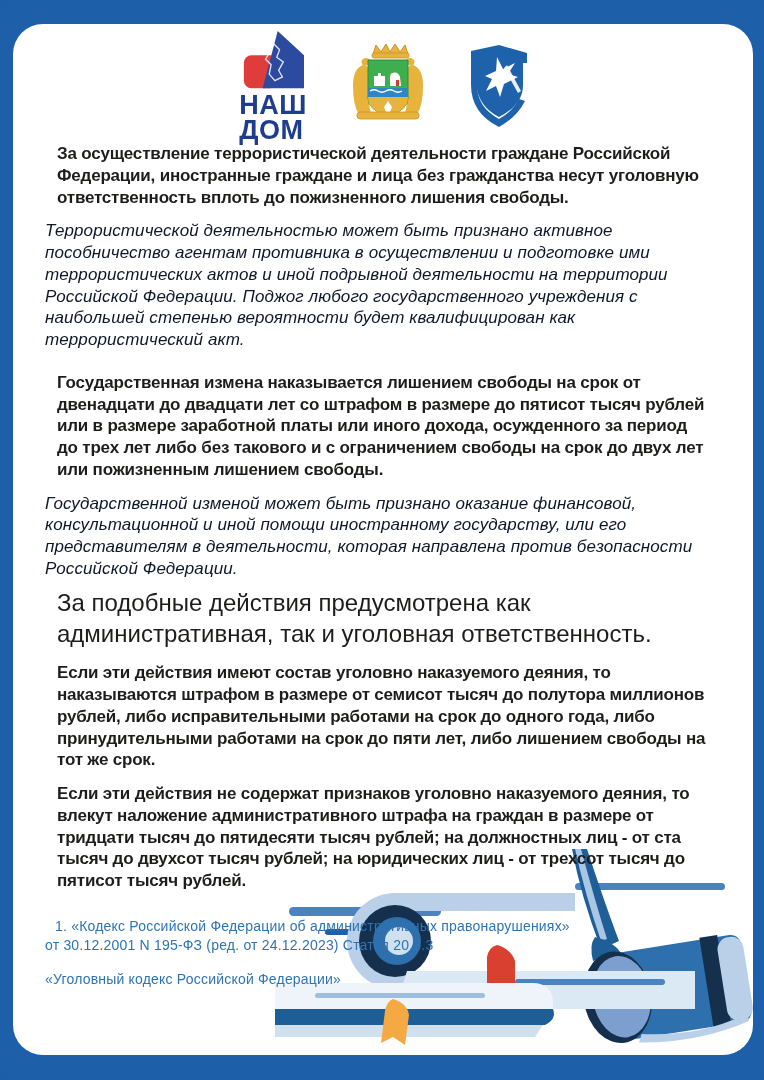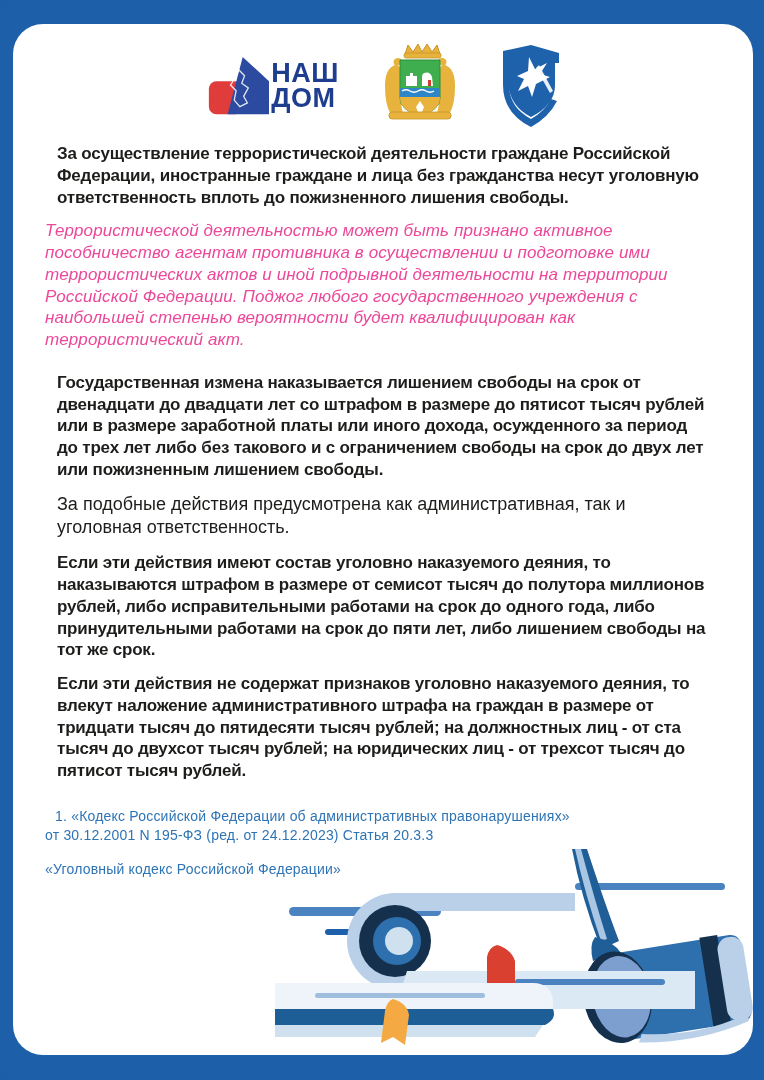--- a/index.html
+++ b/index.html
@@ -14,31 +14,31 @@
     background:#1d5fa9;border-radius:10px;
   }
   .sheet{
     position:absolute;left:13px;top:24px;right:11px;bottom:25px;
     background:#ffffff;border-radius:30px;overflow:hidden;
   }
   .content{position:relative;z-index:2;padding:0 30px 0 32px;}
 
   
   .logo-row{display:flex;align-items:center;justify-content:center;gap:36px;margin-top:14px;height:96px;}
-  .nashdom{display:flex;align-items:center;gap:2px;}
+  .nashdom{display:flex;align-items:center;gap:2px;flex-direction:column;}
   .nashdom-text{color:#1e3d8f;font-weight:bold;font-size:27px;line-height:0.93;letter-spacing:0.5px;}
 
   
   .p{margin:12px;color:#1d1d1b;font-weight:bold;font-size:17px;line-height:1.28;letter-spacing:-0.2px;}
-  .p-blue{margin:0;color:#ec4899;font-style:italic;font-weight:normal;font-size:17px;line-height:1.28;letter-spacing:0.1px;}
+  .p-blue{margin:0;color:#0f172a;font-style:italic;font-weight:normal;font-size:17px;line-height:1.28;letter-spacing:0.1px;}
   .p1{margin-top:9px;max-width:690px;}
   .p2{margin-top:4px;max-width:724px;}
   .p3{margin-top:21px;max-width:720px;}
   .p4{margin-top:10px;max-width:668px;}
-  .p5{margin-top:7px;max-width:600px;font-weight:normal;font-size:18px;line-height:1.33;letter-spacing:0;}
+  .p5{margin-top:7px;max-width:600px;font-weight:normal;font-size:24px;line-height:1.33;letter-spacing:0;}
   .p6{margin-top:7px;max-width:720px;}
   .p7{margin-top:8px;max-width:652px;}
 
   .heading{
     margin-top:52px;text-align:center;color:#1b64ae;font-weight:bold;
     font-size:23px;line-height:1.26;letter-spacing:0.6px;
   }
   .heading sup{font-size:12px;}
 
   
@@ -139,20 +139,21 @@
           <path d="M30 8 L54 15 L54 44 Q54 64 30 76 Q10 66 7 44 L7 15 Z" fill="#1e62ab"></path>
           <path d="M28 16 l6 12 l12 -6 l-7 11 l10 3 l-14 7 l-4 13 l-4 -11 l-10 5 l6 -12 l-7 -3 l11 -5 Z" fill="#ffffff"></path>
           <circle cx="41" cy="36" r="2.2" fill="#ffffff"></circle>
           <path d="M38 24 L52 50 L49 52 L35 27 Z" fill="#ffffff" opacity="0.9"></path>
         </svg>
       </div>
 
       <p class="p p1">За осуществление террористической деятельности граждане Российской Федерации, иностранные граждане и лица без гражданства несут уголовную ответственность вплоть до пожизненного лишения свободы.</p>
       <p class="p-blue p2">Террористической деятельностью может быть признано  активное пособничество агентам противника в осуществлении и подготовке ими террористических актов и иной подрывной деятельности на территории Российской Федерации. Поджог любого государственного учреждения с наибольшей степенью вероятности будет квалифицирован как террористический акт.</p>
       <p class="p p3">Государственная измена наказывается лишением свободы на срок от двенадцати до двадцати лет со штрафом в размере до пятисот тысяч рублей или в размере заработной платы или иного дохода,  осужденного за период до трех лет либо без такового и с ограничением свободы на срок до двух лет или пожизненным лишением свободы.</p>
+      <p class="p-blue p4">Государственной изменой может быть признано оказание финансовой, консультационной и иной помощи иностранному государству, или его представителям в деятельности, которая направлена против безопасности Российской Федерации.</p>
 
 
       <p class="p p5">За подобные действия предусмотрена как административная, так и уголовная ответственность.</p>
       <p class="p p7">Если эти действия имеют состав уголовно наказуемого деяния, то наказываются штрафом в размере от семисот тысяч до полутора миллионов рублей, либо исправительными работами на срок до одного года, либо принудительными работами на срок до пяти лет, либо лишением свободы на тот же срок.</p>
       <p class="p p6">Если эти действия не содержат признаков уголовно наказуемого деяния, то влекут наложение административного штрафа на граждан  в размере от тридцати тысяч до пятидесяти тысяч рублей; на должностных лиц - от ста тысяч до двухсот тысяч рублей; на юридических лиц - от трехсот тысяч до пятисот тысяч рублей.</p>
 
       <div class="footnotes">
         <div class="fn fn1">
           <div class="indent">1. «Кодекс Российской Федерации об административных правонарушениях»</div>
           <div>от 30.12.2001 N 195-ФЗ (ред. от 24.12.2023) Статья 20.3.3</div>

